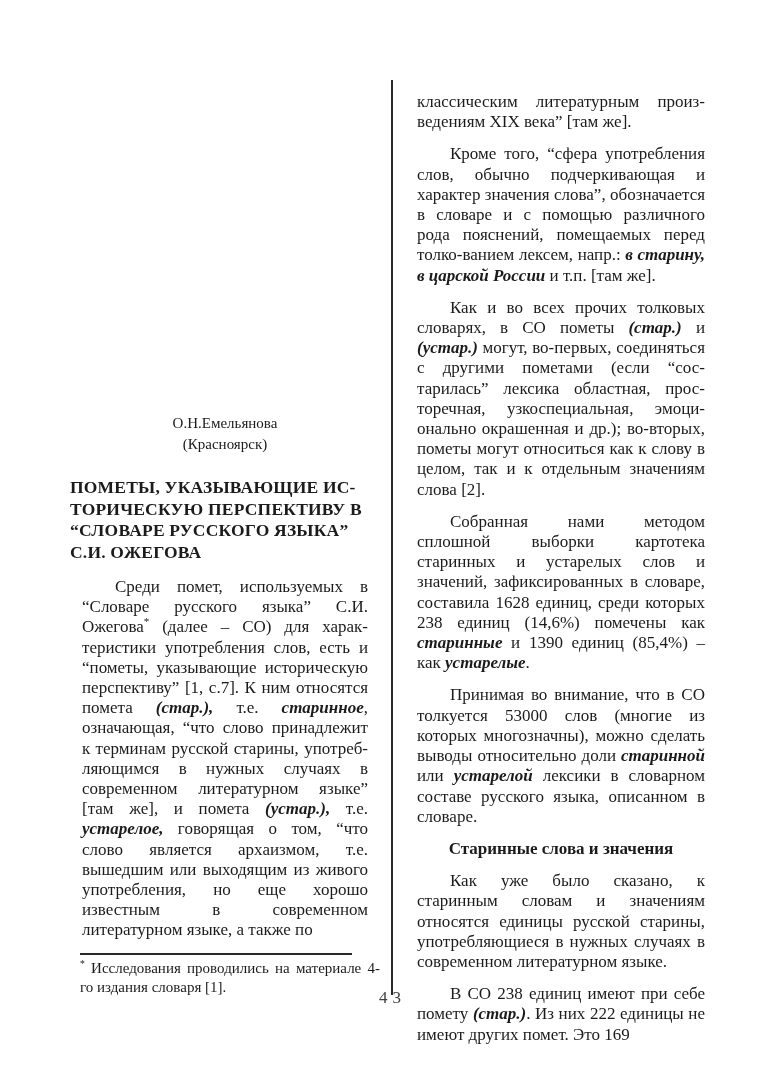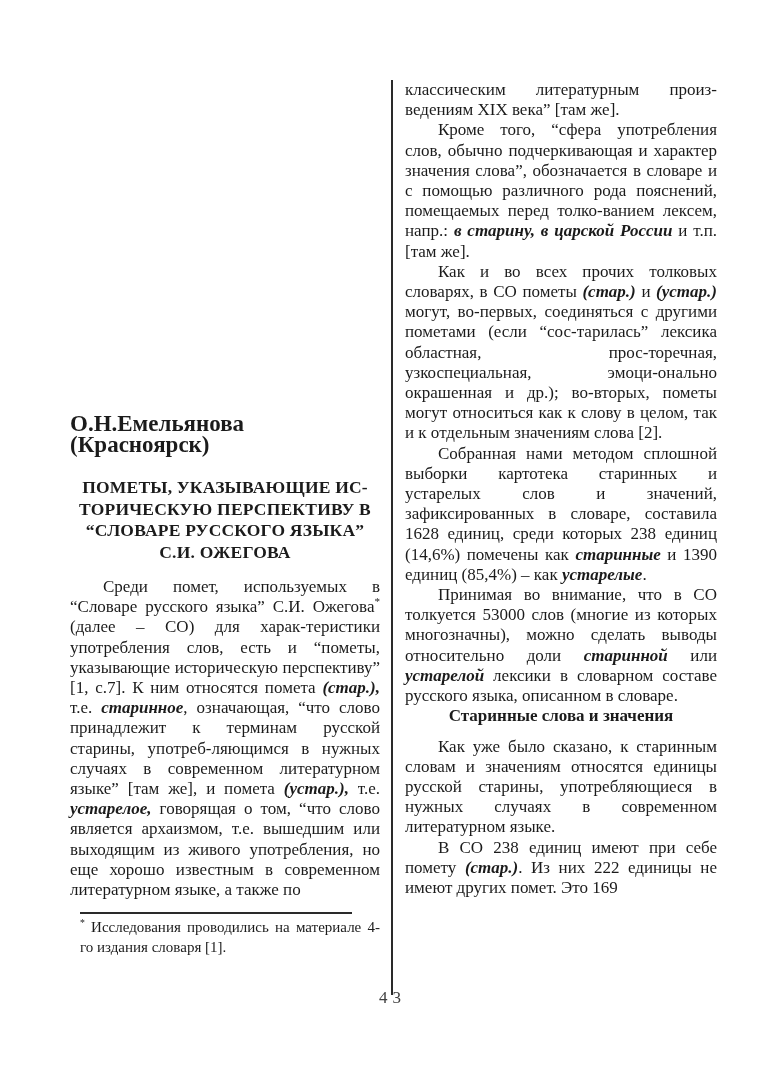--- a/index.html
+++ b/index.html
@@ -25,38 +25,37 @@
   .divider {
     position: absolute;
     left: 391px;
     top: 80px;
     width: 2px;
     height: 915px;
     background: #2a2a2a;
   }
   .author {
     margin-top: 333px;
-    text-align: left;
+    text-align: center;
     white-space: pre-line;
-    font-size: 23px;
+    font-size: 15px;
     line-height: 21px;
-    font-weight: bold;
   }
   .title {
     margin-top: 22px;
-    text-align: center;
+    text-align: left;
     white-space: pre-line;
     font-weight: bold;
     font-size: 17.5px;
     line-height: 21.5px;
     letter-spacing: 0.2px;
   }
   .body-paras { margin-top: 14px; }
   .para {
-    margin: 0;
+    margin: 12px;
     font-size: 17px;
     line-height: 20.2px;
     text-align: justify;
   }
   .para.indent { text-indent: 33px; }
   .heading {
     font-size: 17px;
     font-weight: bold;
     text-align: center;
     margin: 0 0 10px 0;

